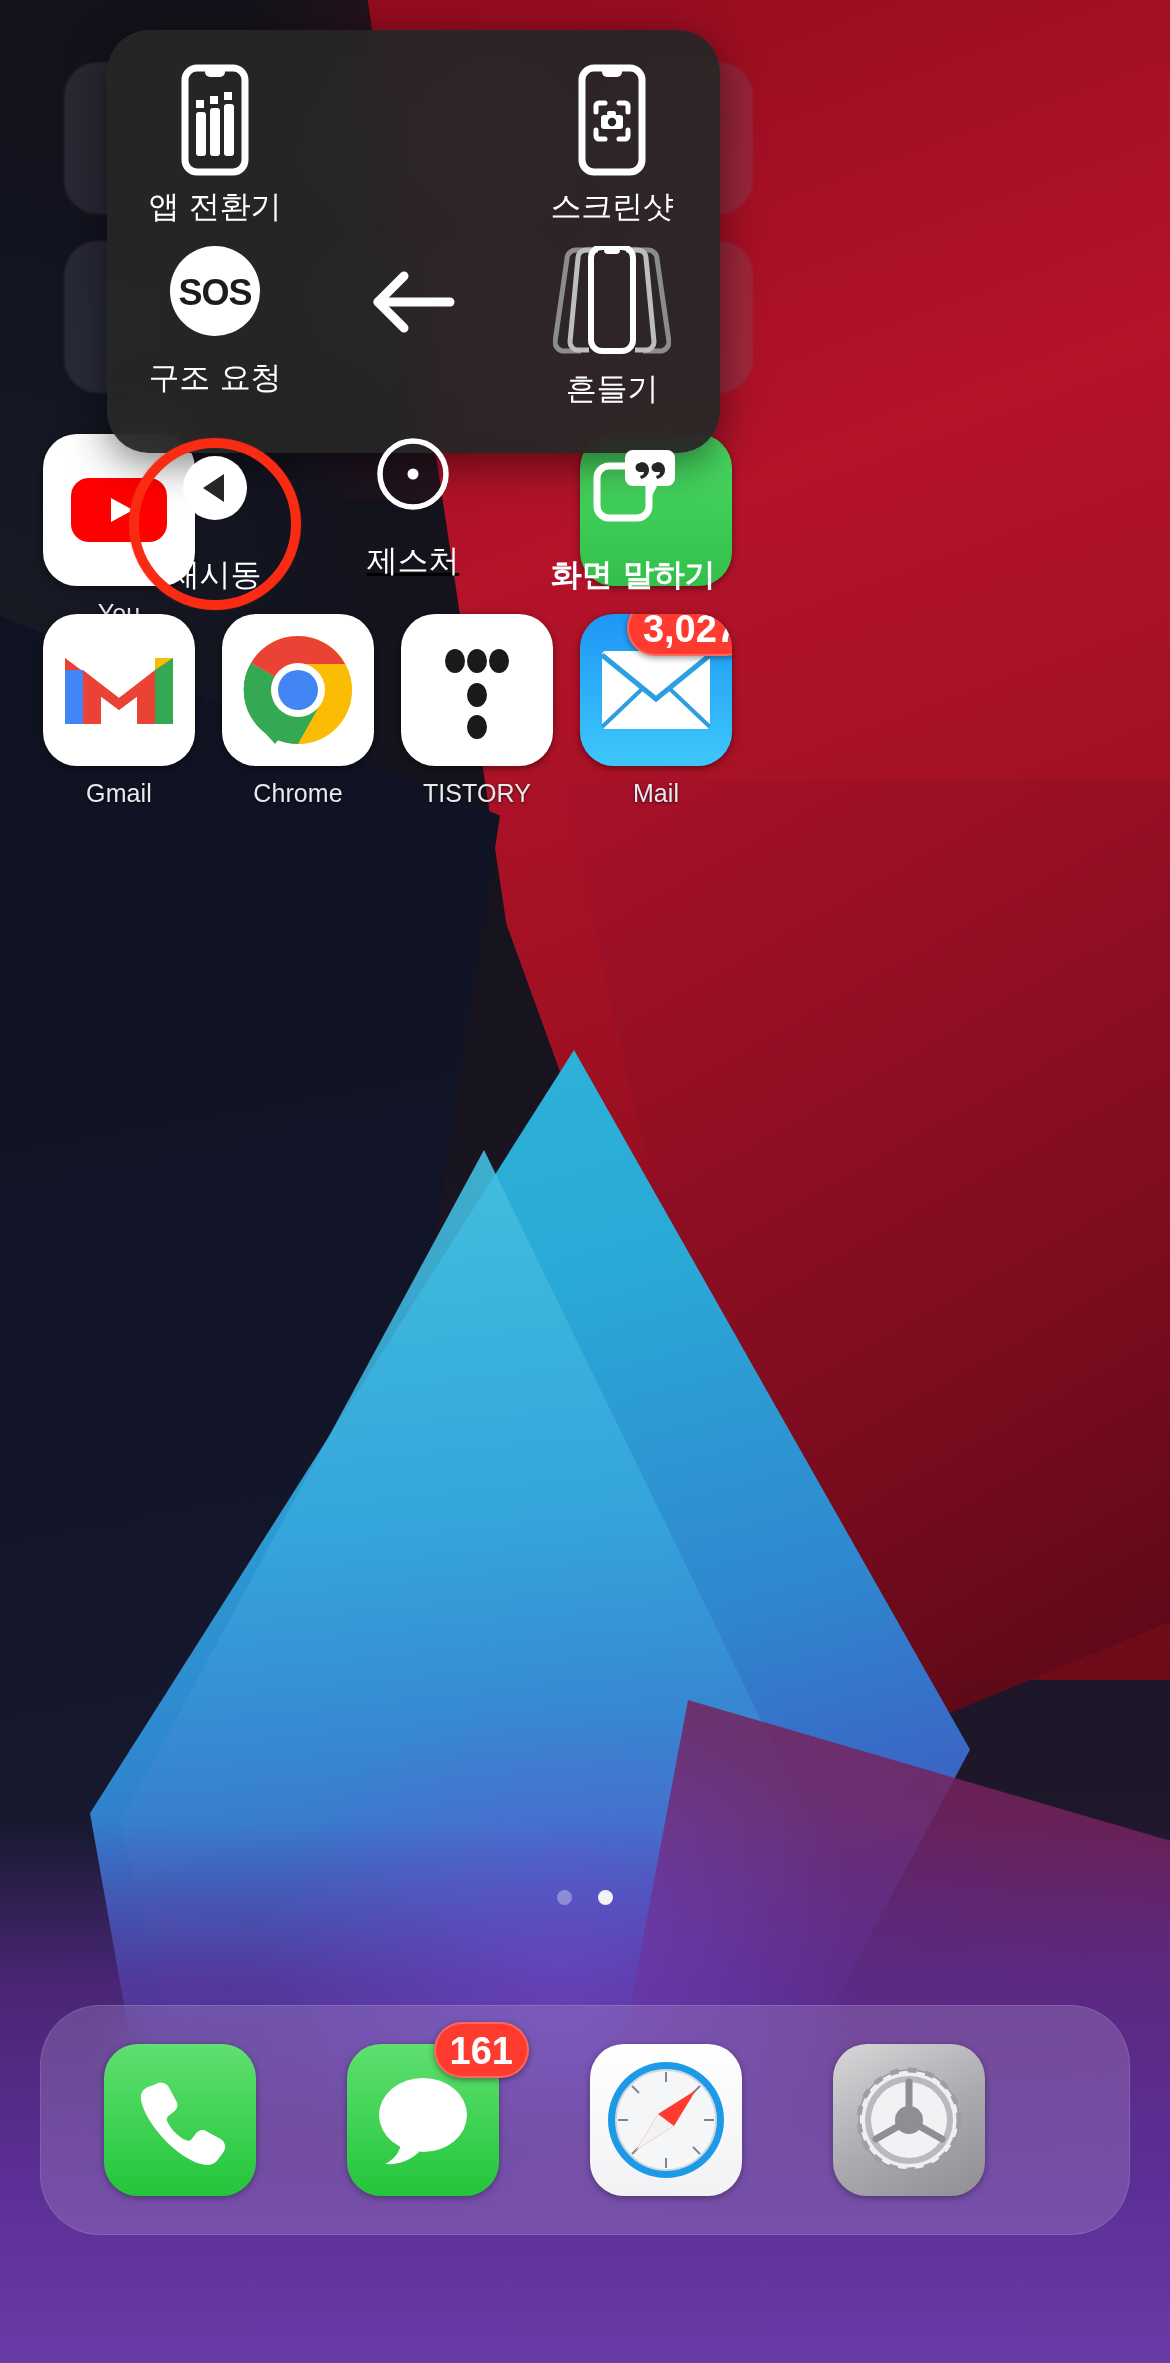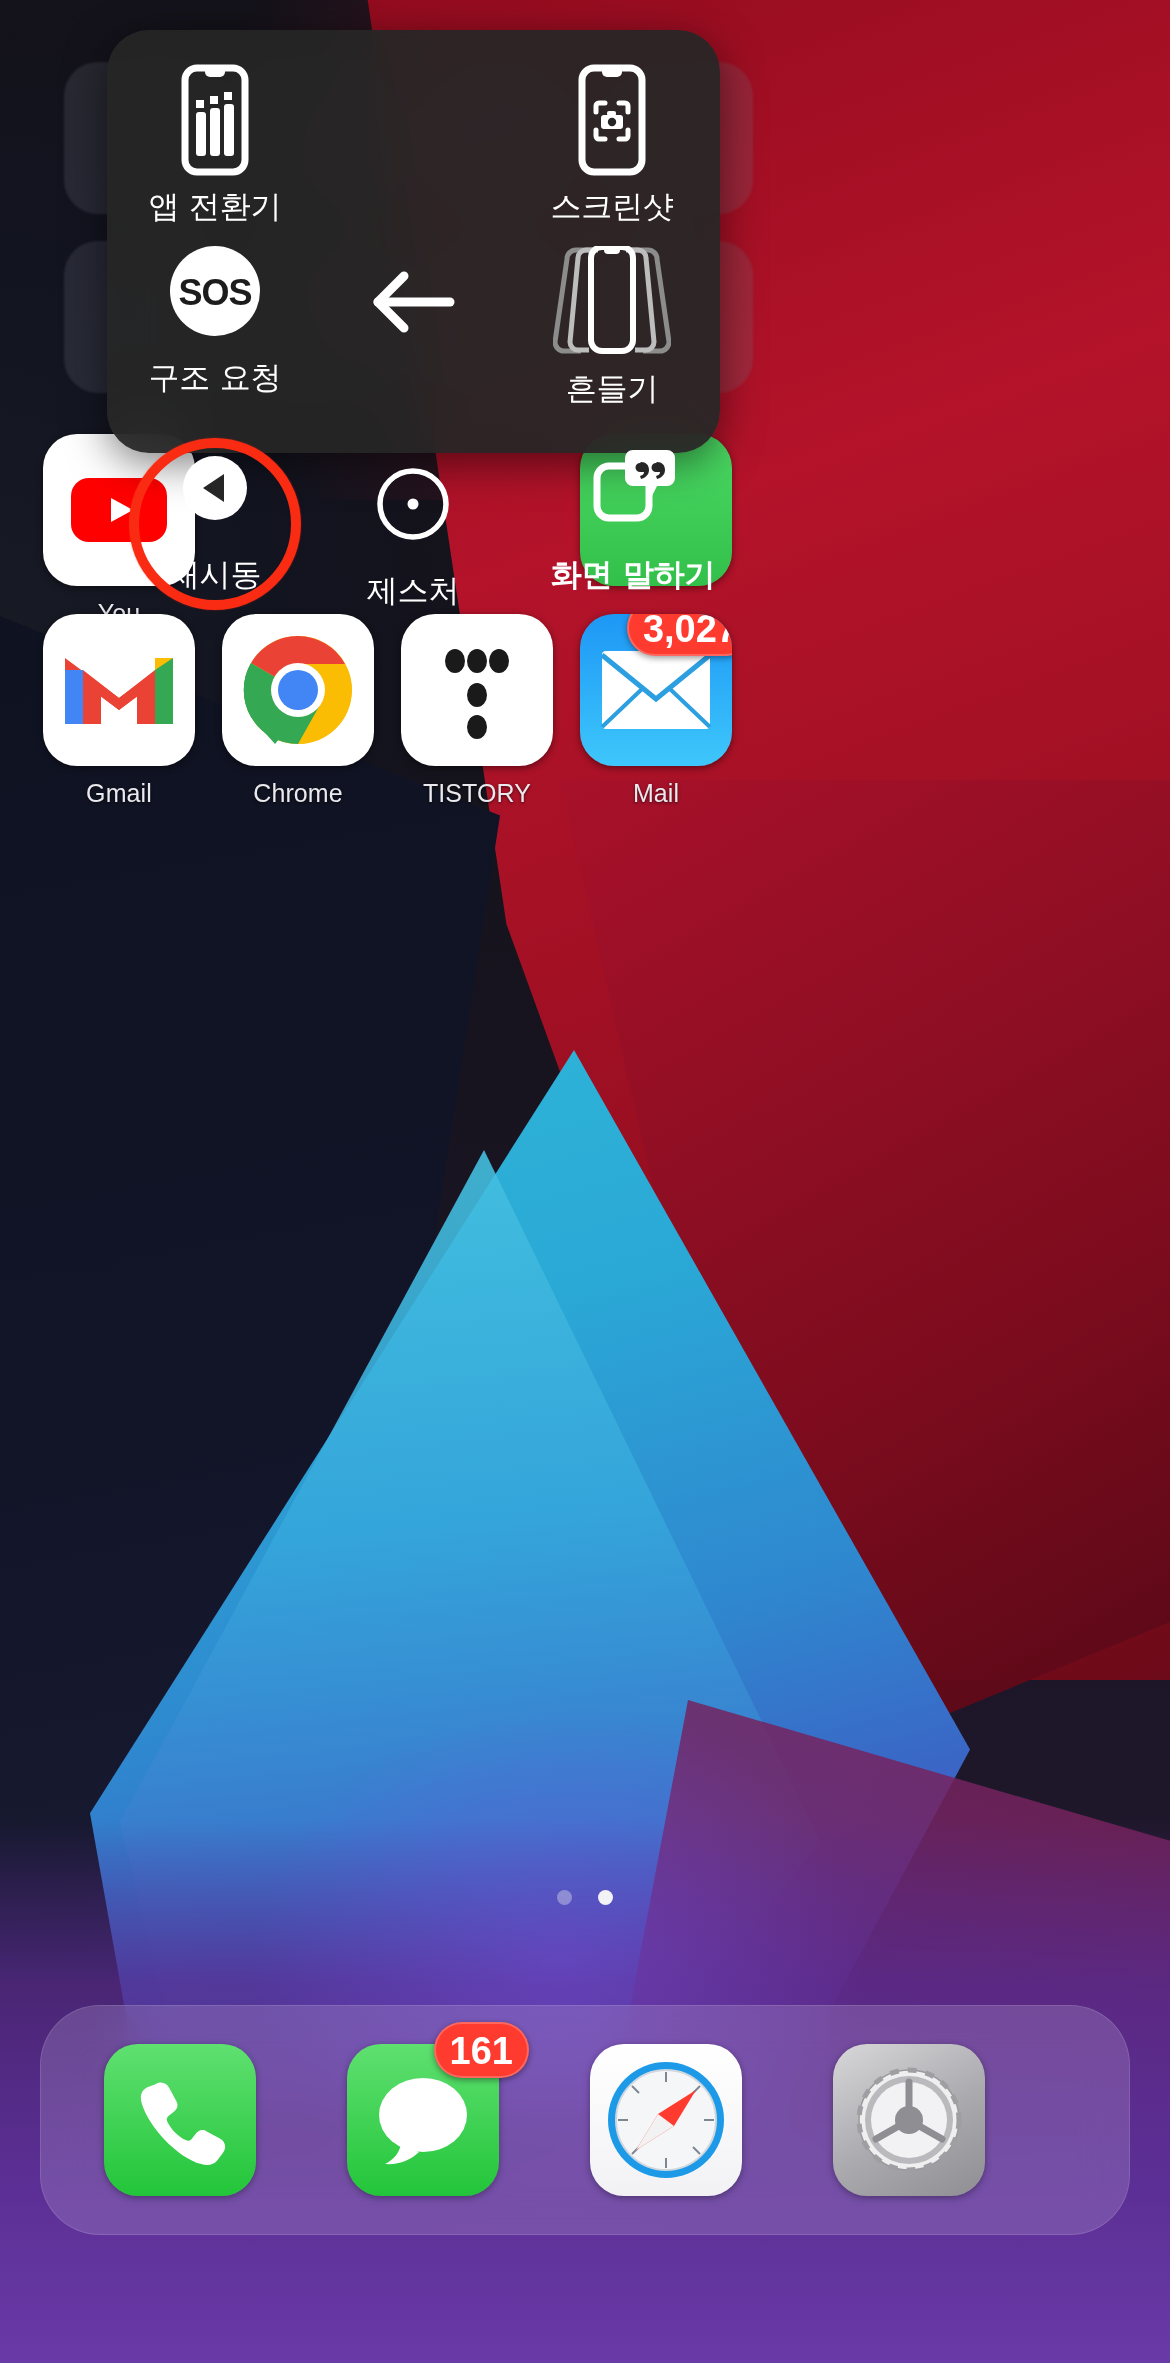--- a/index.html
+++ b/index.html
@@ -403,21 +403,21 @@
   <div class="at-item" style="left:8px;top:398px;">
     <div class="at-ico">
       <svg width="104" height="104" viewBox="0 0 104 104" aria-hidden="true">
         <circle cx="52" cy="52" r="32" fill="#ffffff"></circle>
         <polygon points="61,38 61,66 40,52" fill="#262626"></polygon>
       </svg>
     </div>
     <div class="at-label">재시동</div>
   </div>
 
-  <div class="at-item" style="left:206px;top:414px;">
+  <div class="at-item" style="left:206px;top:384px;text-decoration:underline;">
     <div class="at-ico">
       <svg width="104" height="104" viewBox="0 0 104 104" aria-hidden="true">
         <circle cx="52" cy="52" r="33" fill="none" stroke="#ffffff" stroke-width="5.5"></circle>
         <circle cx="52" cy="52" r="5.5" fill="#ffffff"></circle>
       </svg>
     </div>
     <div class="at-label">제스처</div>
   </div>
 
   <div class="at-item" style="left:426px;top:398px;font-weight:bold;">

